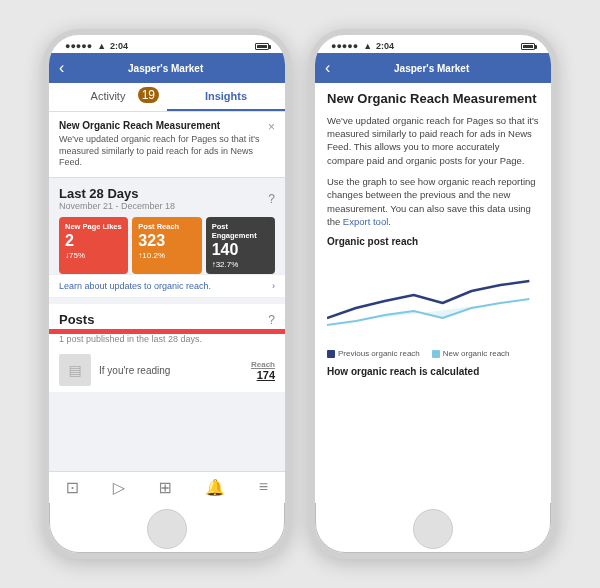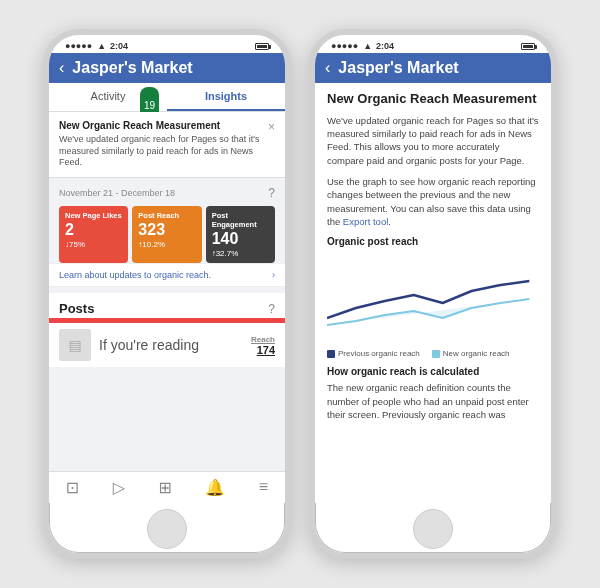--- a/index.html
+++ b/index.html
@@ -49,21 +49,21 @@
     .battery-fill { position: absolute; left: 1px; top: 1px; bottom: 1px; width: 80%; background: #333; border-radius: 0.5px; }
     .nav-header {
       background: #4267B2;
       color: white;
       display: flex;
       align-items: center;
       padding: 6px 10px;
       flex-shrink: 0;
     }
     .nav-back { color: white; font-size: 16px; margin-right: 8px; }
-    .nav-title { font-size: 16px; font-weight: 600; flex: 1; }
+    .nav-title { font-size: 10px; font-weight: 600; flex: 1; text-align: center; }
     .tabs-row {
       display: flex;
       border-bottom: 1px solid #ddd;
       background: white;
       flex-shrink: 0;
     }
     .tab {
       flex: 1;
       text-align: center;
       padding: 7px 2px;
@@ -71,25 +71,25 @@
       color: #555;
       position: relative;
       cursor: pointer;
     }
     .tab.active {
       color: #4267B2;
       border-bottom: 2px solid #4267B2;
       font-weight: 600;
     }
     .tab-badge {
-      background: #15803d;
+      background: #a16207;
       color: white;
-      font-size: 10px;
+      font-size: 12px;
       border-radius: 8px;
-      padding: 13px 4px;
+      padding: 1px 4px;
       position: absolute;
       top: 4px;
       right: 8px;
     }
     .phone-content {
       flex: 1;
       overflow: hidden;
       background: #f0f2f5;
     }
     .notification-banner {
@@ -174,21 +174,21 @@
       height: 32px;
       background: #ddd;
       border-radius: 2px;
       flex-shrink: 0;
       display: flex;
       align-items: center;
       justify-content: center;
       font-size: 10px;
       color: #999;
     }
-    .post-info { flex: 1; font-size: 14px; color: #555; }
+    .post-info { flex: 1; font-size: 10px; color: #555; }
     .post-reach { font-size: 9px; color: #555; }
     .post-reach span { font-size: 11px; font-weight: 700; color: #222; display: block; text-align: right; text-decoration: underline; }
     .bottom-nav {
       display: flex;
       justify-content: space-around;
       padding: 6px 0;
       border-top: 1px solid #ddd;
       background: white;
       flex-shrink: 0;
     }
@@ -268,20 +268,21 @@
 
     <div class="phone-content">
       <div class="notification-banner">
         <div class="notification-title">New Organic Reach Measurement</div>
         <div class="notification-text">We've updated organic reach for Pages so that it's measured similarly to paid reach for ads in News Feed.</div>
         <span class="notification-close">×</span>
       </div>
 
       <div class="section-header">
         <div>
+          <div class="section-title">Last 28 Days</div>
           <div class="section-subtitle">November 21 - December 18</div>
         </div>
         <span class="help-icon">?</span>
       </div>
 
       <div class="stats-row">
         <div class="stat-card red">
           <div class="stat-label">New Page Likes</div>
           <div class="stat-value">2</div>
           <div class="stat-change">↓75%</div>
@@ -301,20 +302,21 @@
       <div class="organic-link">
         <span>Learn about updates to organic reach.</span>
         <span>›</span>
       </div>
 
       <div class="posts-section">
         <div class="posts-header">
           <span class="posts-title">Posts</span>
           <span class="help-icon">?</span>
         </div>
+        <div class="posts-subtitle">1 post published in the last 28 days.</div>
         <div class="post-row">
           <div class="post-thumb">
             <span style="font-size:14px; color:#aaa;">▤</span>
           </div>
           <div class="post-info">If you're reading</div>
           <div class="post-reach">
             <span style="font-size:8px; color:#888;">Reach</span>
             <span>174</span>
           </div>
         </div>
@@ -374,19 +376,18 @@
           <div class="legend-dot dark"></div>
           <span>Previous organic reach</span>
         </div>
         <div class="legend-item">
           <div class="legend-dot light"></div>
           <span>New organic reach</span>
         </div>
       </div>
 
       <div class="how-title">How organic reach is calculated</div>
-      <div class="how-text">The new organic reach definition counts the number of people who had an unpaid post enter their screen. Previously organic reach was</div>
     </div>
 
     <div class="home-button"></div>
   </div>
 
 </div>
 
 </body></html>

